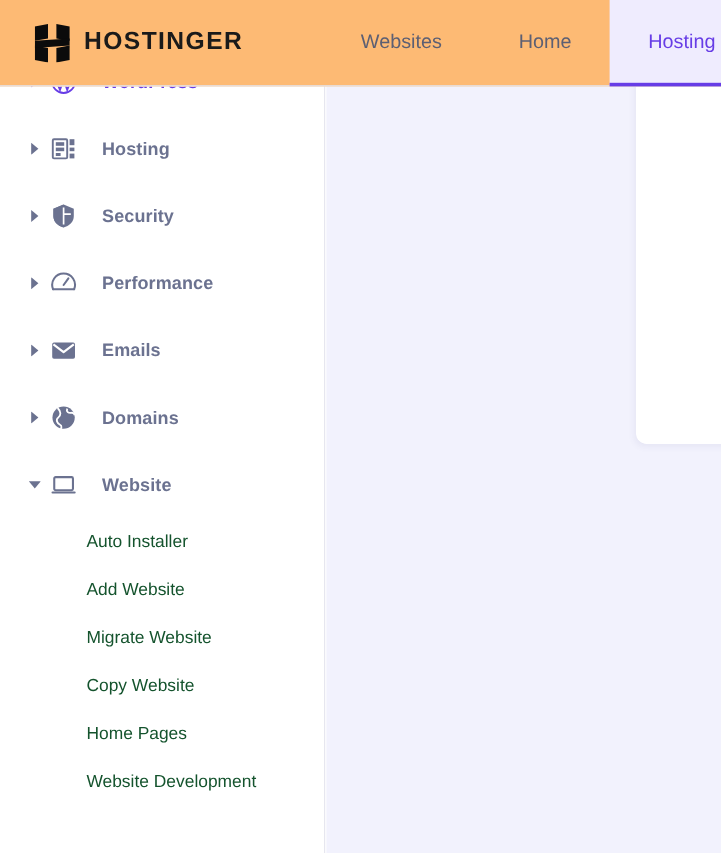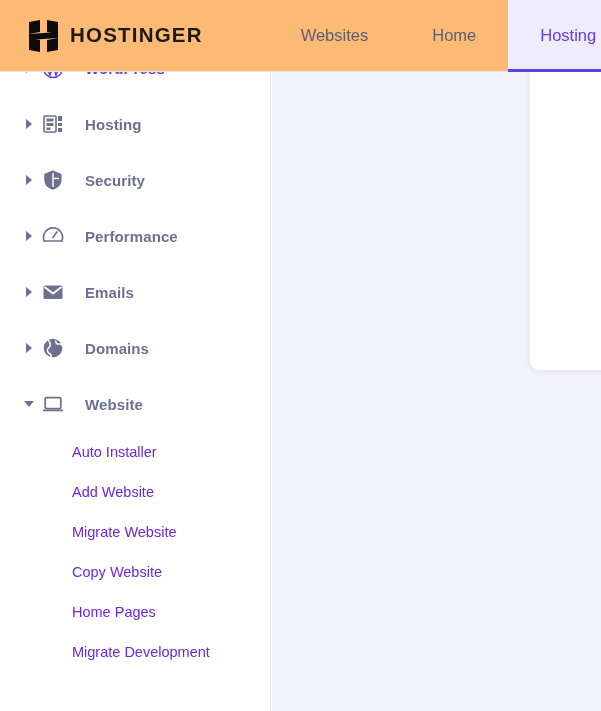--- a/index.html
+++ b/index.html
@@ -92,21 +92,21 @@
   .side-row.wp .side-label { color:#673de6; }
 
   .sub-row {
     display:flex; align-items:center;
     height:40px;
     padding-left:72px;
     cursor:pointer;
   }
   .sub-label {
     font-size:14.5px; font-weight:normal;
-    color:#6d28d9;
+    color:#14532d;
     white-space:nowrap;
   }
 
   
   .content {
     position:absolute; top:72px; left:272px;
     width:329px; height:639px;
     background:#f2f2fd;
     overflow:hidden;
   }
@@ -271,21 +271,21 @@
       <div class="sub-row">
         <span class="sub-label">Migrate Website</span>
       </div>
       <div class="sub-row">
         <span class="sub-label">Copy Website</span>
       </div>
       <div class="sub-row">
         <span class="sub-label">Home Pages</span>
       </div>
       <div class="sub-row">
-        <span class="sub-label">Migrate Development</span>
+        <span class="sub-label">Website Development</span>
       </div>
 
     </div>
   </div>
 
   <div class="content">
     <div class="panel-card"></div>
   </div>
 
 </div>

